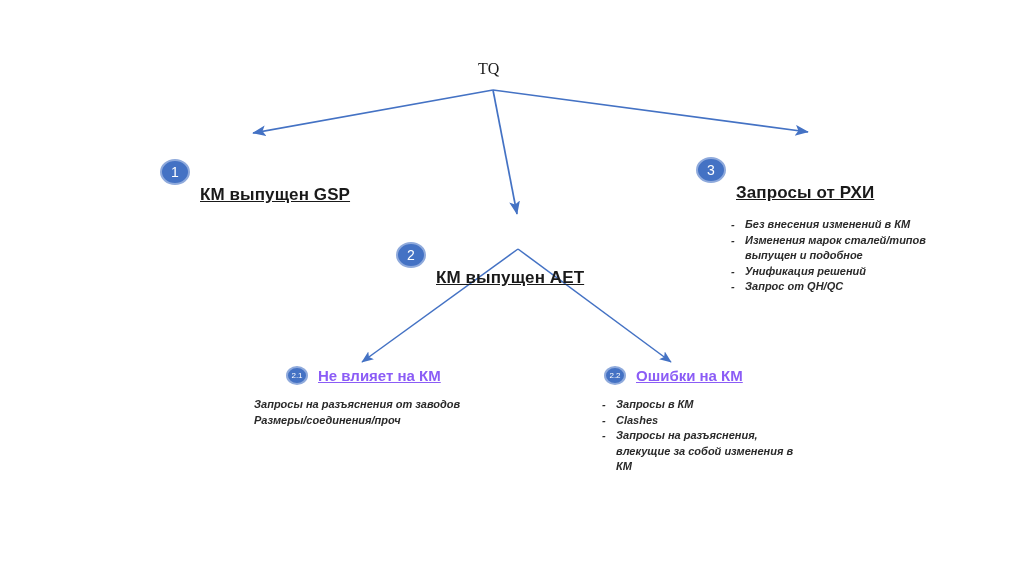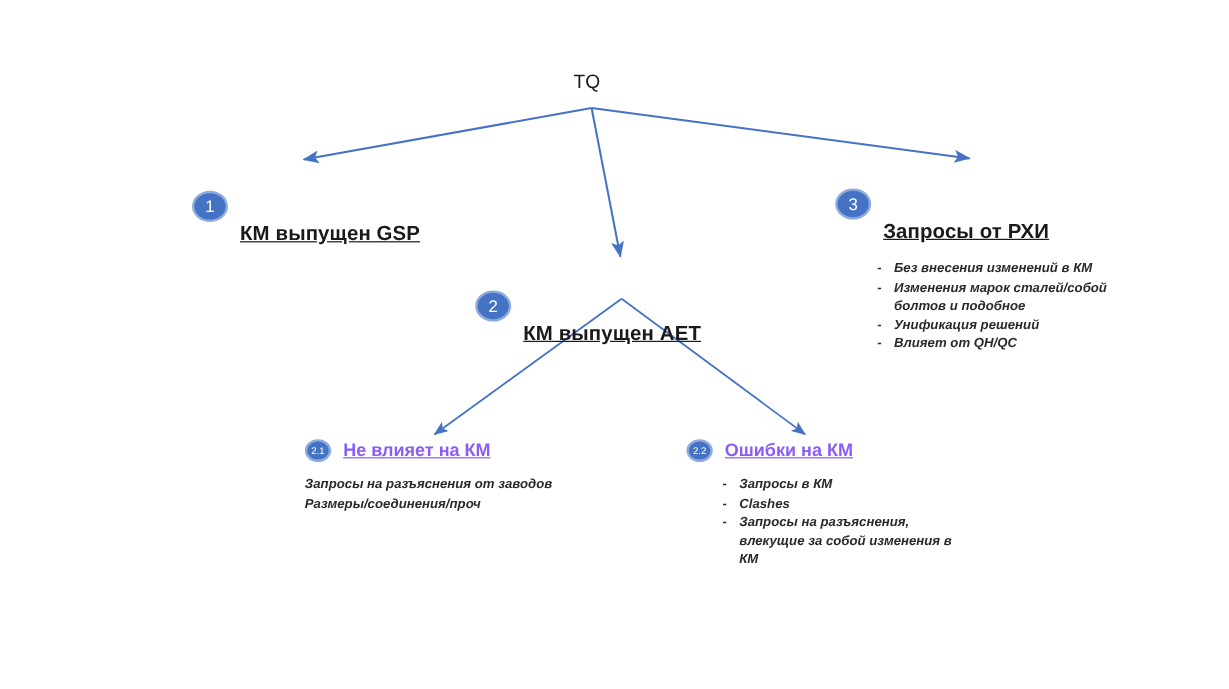--- a/index.html
+++ b/index.html
@@ -52,20 +52,21 @@
   }
   .badge-lg {
     width: 30px;
     height: 26px;
     font-size: 14px;
   }
   .badge-sm {
     width: 22px;
     height: 19px;
     font-size: 8px;
+    margin-left: 32px;
   }
   .node-title {
     font-size: 17px;
     font-weight: bold;
     text-decoration: underline;
     color: #1a1a1a;
     letter-spacing: 0.1px;
     margin-top: 47px;
   }
   .node-title-sm {
@@ -124,21 +125,21 @@
 
     <line x1="493" y1="90" x2="808" y2="132" stroke="#4472C4" stroke-width="1.7" marker-end="url(#arrowhead)"></line>
 
     <line x1="493" y1="90" x2="517" y2="214" stroke="#4472C4" stroke-width="1.7" marker-end="url(#arrowhead)"></line>
 
     <line x1="518" y1="249" x2="362" y2="362" stroke="#4472C4" stroke-width="1.5" marker-end="url(#arrowhead)"></line>
 
     <line x1="518" y1="249" x2="671" y2="362" stroke="#4472C4" stroke-width="1.5" marker-end="url(#arrowhead)"></line>
   </svg>
 
-  <div class="root-label" style="left:478px; top:60px;">TQ</div>
+  <div class="root-label" style="left:478px; top:60px;font-family:Liberation Serif, serif;">TQ</div>
 
   <div class="node" style="left:160px; top:138px;">
     <div class="node-head">
       <div class="badge badge-lg">1</div>
       <div class="node-title">КМ выпущен GSP</div>
     </div>
   </div>
 
   <div class="node" style="left:396px; top:221px;">
     <div class="node-head">
@@ -152,29 +153,29 @@
       <div class="badge badge-lg">3</div>
       <div class="node-title">Запросы от РХИ</div>
     </div>
     <ul class="detail-list" style="margin-top:14px; margin-left:35px; width:215px;">
       <li>
         <span class="dash">-</span>
         <span>Без внесения изменений в КМ</span>
       </li>
       <li>
         <span class="dash">-</span>
-        <span>Изменения марок сталей/собой болтов и подобное</span>
+        <span>Изменения марок сталей/типов выпущен и подобное</span>
       </li>
       <li>
         <span class="dash">-</span>
         <span>Унификация решений</span>
       </li>
       <li>
         <span class="dash">-</span>
-        <span>Влияет от QH/QC</span>
+        <span>Запрос от QH/QC</span>
       </li>
     </ul>
   </div>
 
   <div class="node" style="left:254px; top:366px;">
     <div class="node-head">
       <div class="badge badge-sm">2.1</div>
       <div class="node-title-sm">Не влияет на КМ</div>
     </div>
     <div class="plain-lines" style="margin-top:12px; ">

